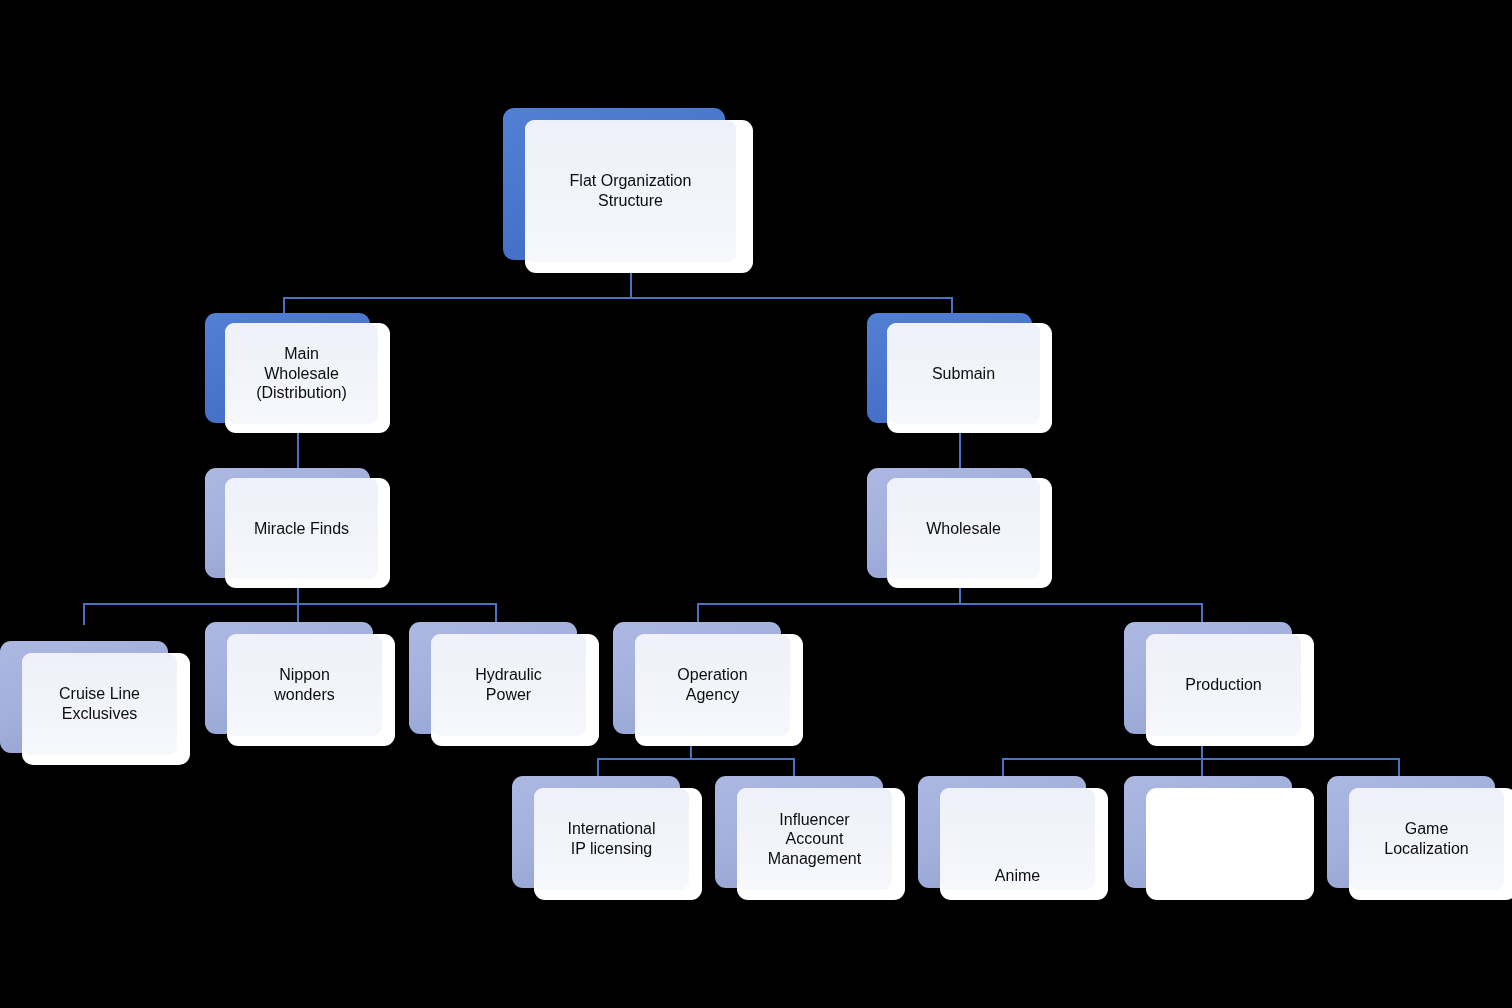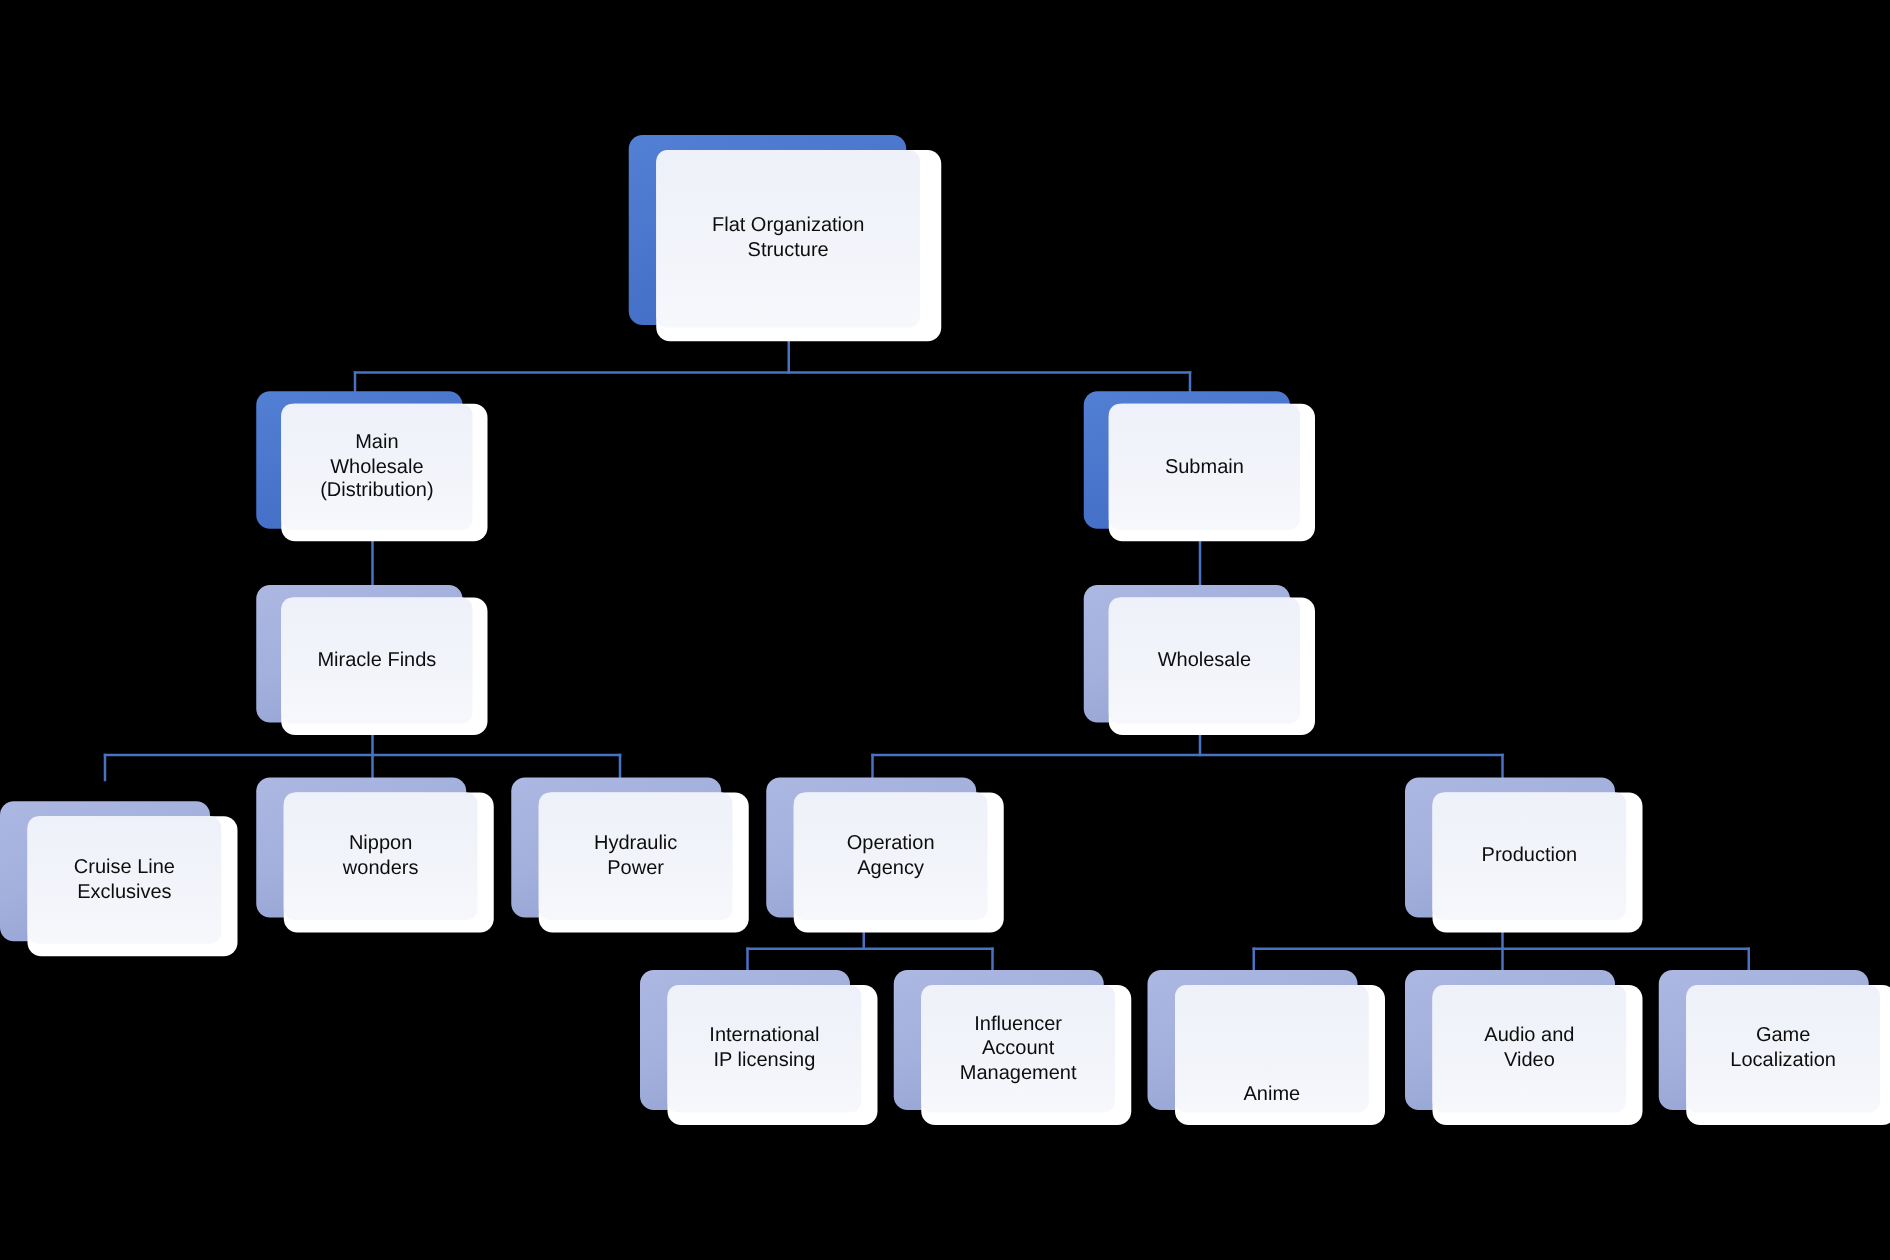--- a/index.html
+++ b/index.html
@@ -220,24 +220,20 @@
     <div class="back" style="width:168px; height:112px;"></div>
     <div class="white" style="left:22px; top:12px; width:168px; height:112px;"></div>
     <div class="front" style="left:22px; top:12px; width:155px; height:102px;align-items:flex-end;">
       <span class="label">Anime</span>
     </div>
   </div>
 
   <div class="node lvl-b" style="left:1124px; top:776px; width:190px; height:124px;">
     <div class="back" style="width:168px; height:112px;"></div>
     <div class="white" style="left:22px; top:12px; width:168px; height:112px;"></div>
-    <div class="front" style="left:22px; top:12px; width:155px; height:102px;">
-      <span class="label">Audio and
-Video</span>
-    </div>
   </div>
 
   <div class="node lvl-b" style="left:1327px; top:776px; width:190px; height:124px;">
     <div class="back" style="width:168px; height:112px;"></div>
     <div class="white" style="left:22px; top:12px; width:168px; height:112px;"></div>
     <div class="front" style="left:22px; top:12px; width:155px; height:102px;">
       <span class="label">Game
 Localization</span>
     </div>
   </div>

